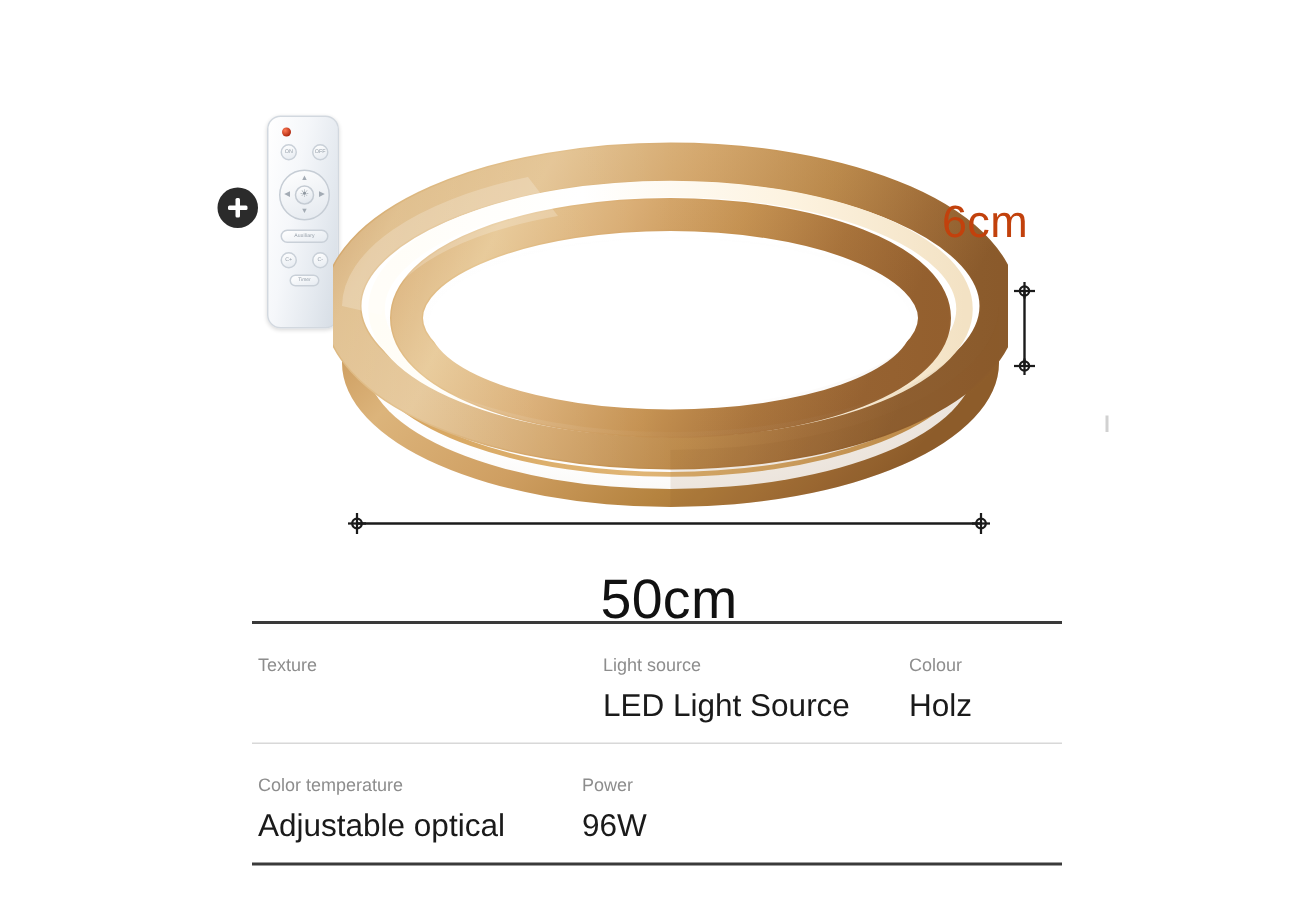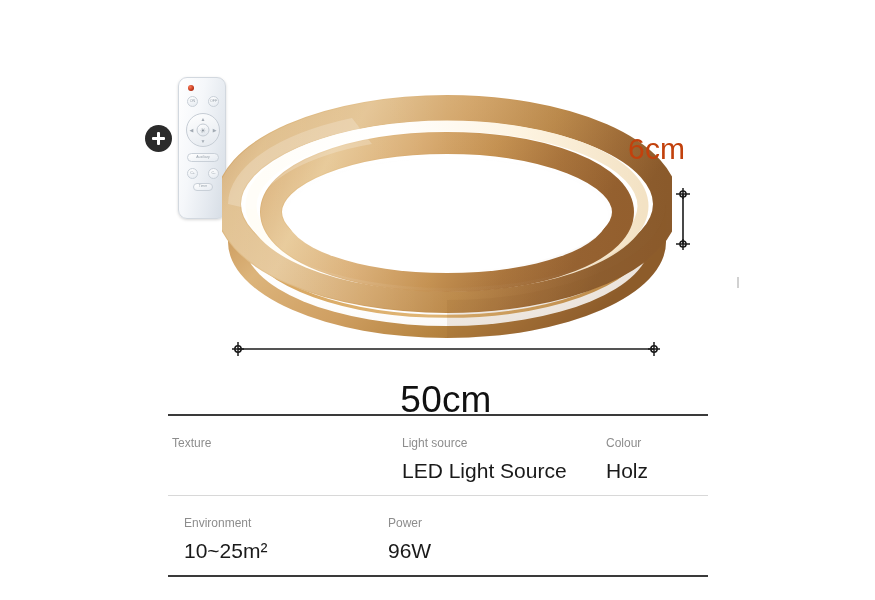--- a/index.html
+++ b/index.html
@@ -400,23 +400,23 @@
       </div>
       <div class="spec-cell c3">
         <span class="spec-label">Colour</span>
         <span class="spec-value">Holz</span>
       </div>
     </div>
 
     <div class="spec-rule-mid"></div>
 
     <div class="spec-row">
-      <div class="spec-cell c2">
-        <span class="spec-label">Environment</span>
-        <span class="spec-value">10~25m²</span>
+      <div class="spec-cell c1">
+        <span class="spec-label">Color temperature</span>
+        <span class="spec-value">Adjustable optical</span>
       </div>
       <div class="spec-cell c3">
         <span class="spec-label">Power</span>
         <span class="spec-value">96W</span>
       </div>
     </div>
 
     <div class="spec-rule-bottom"></div>
   </div>
 

